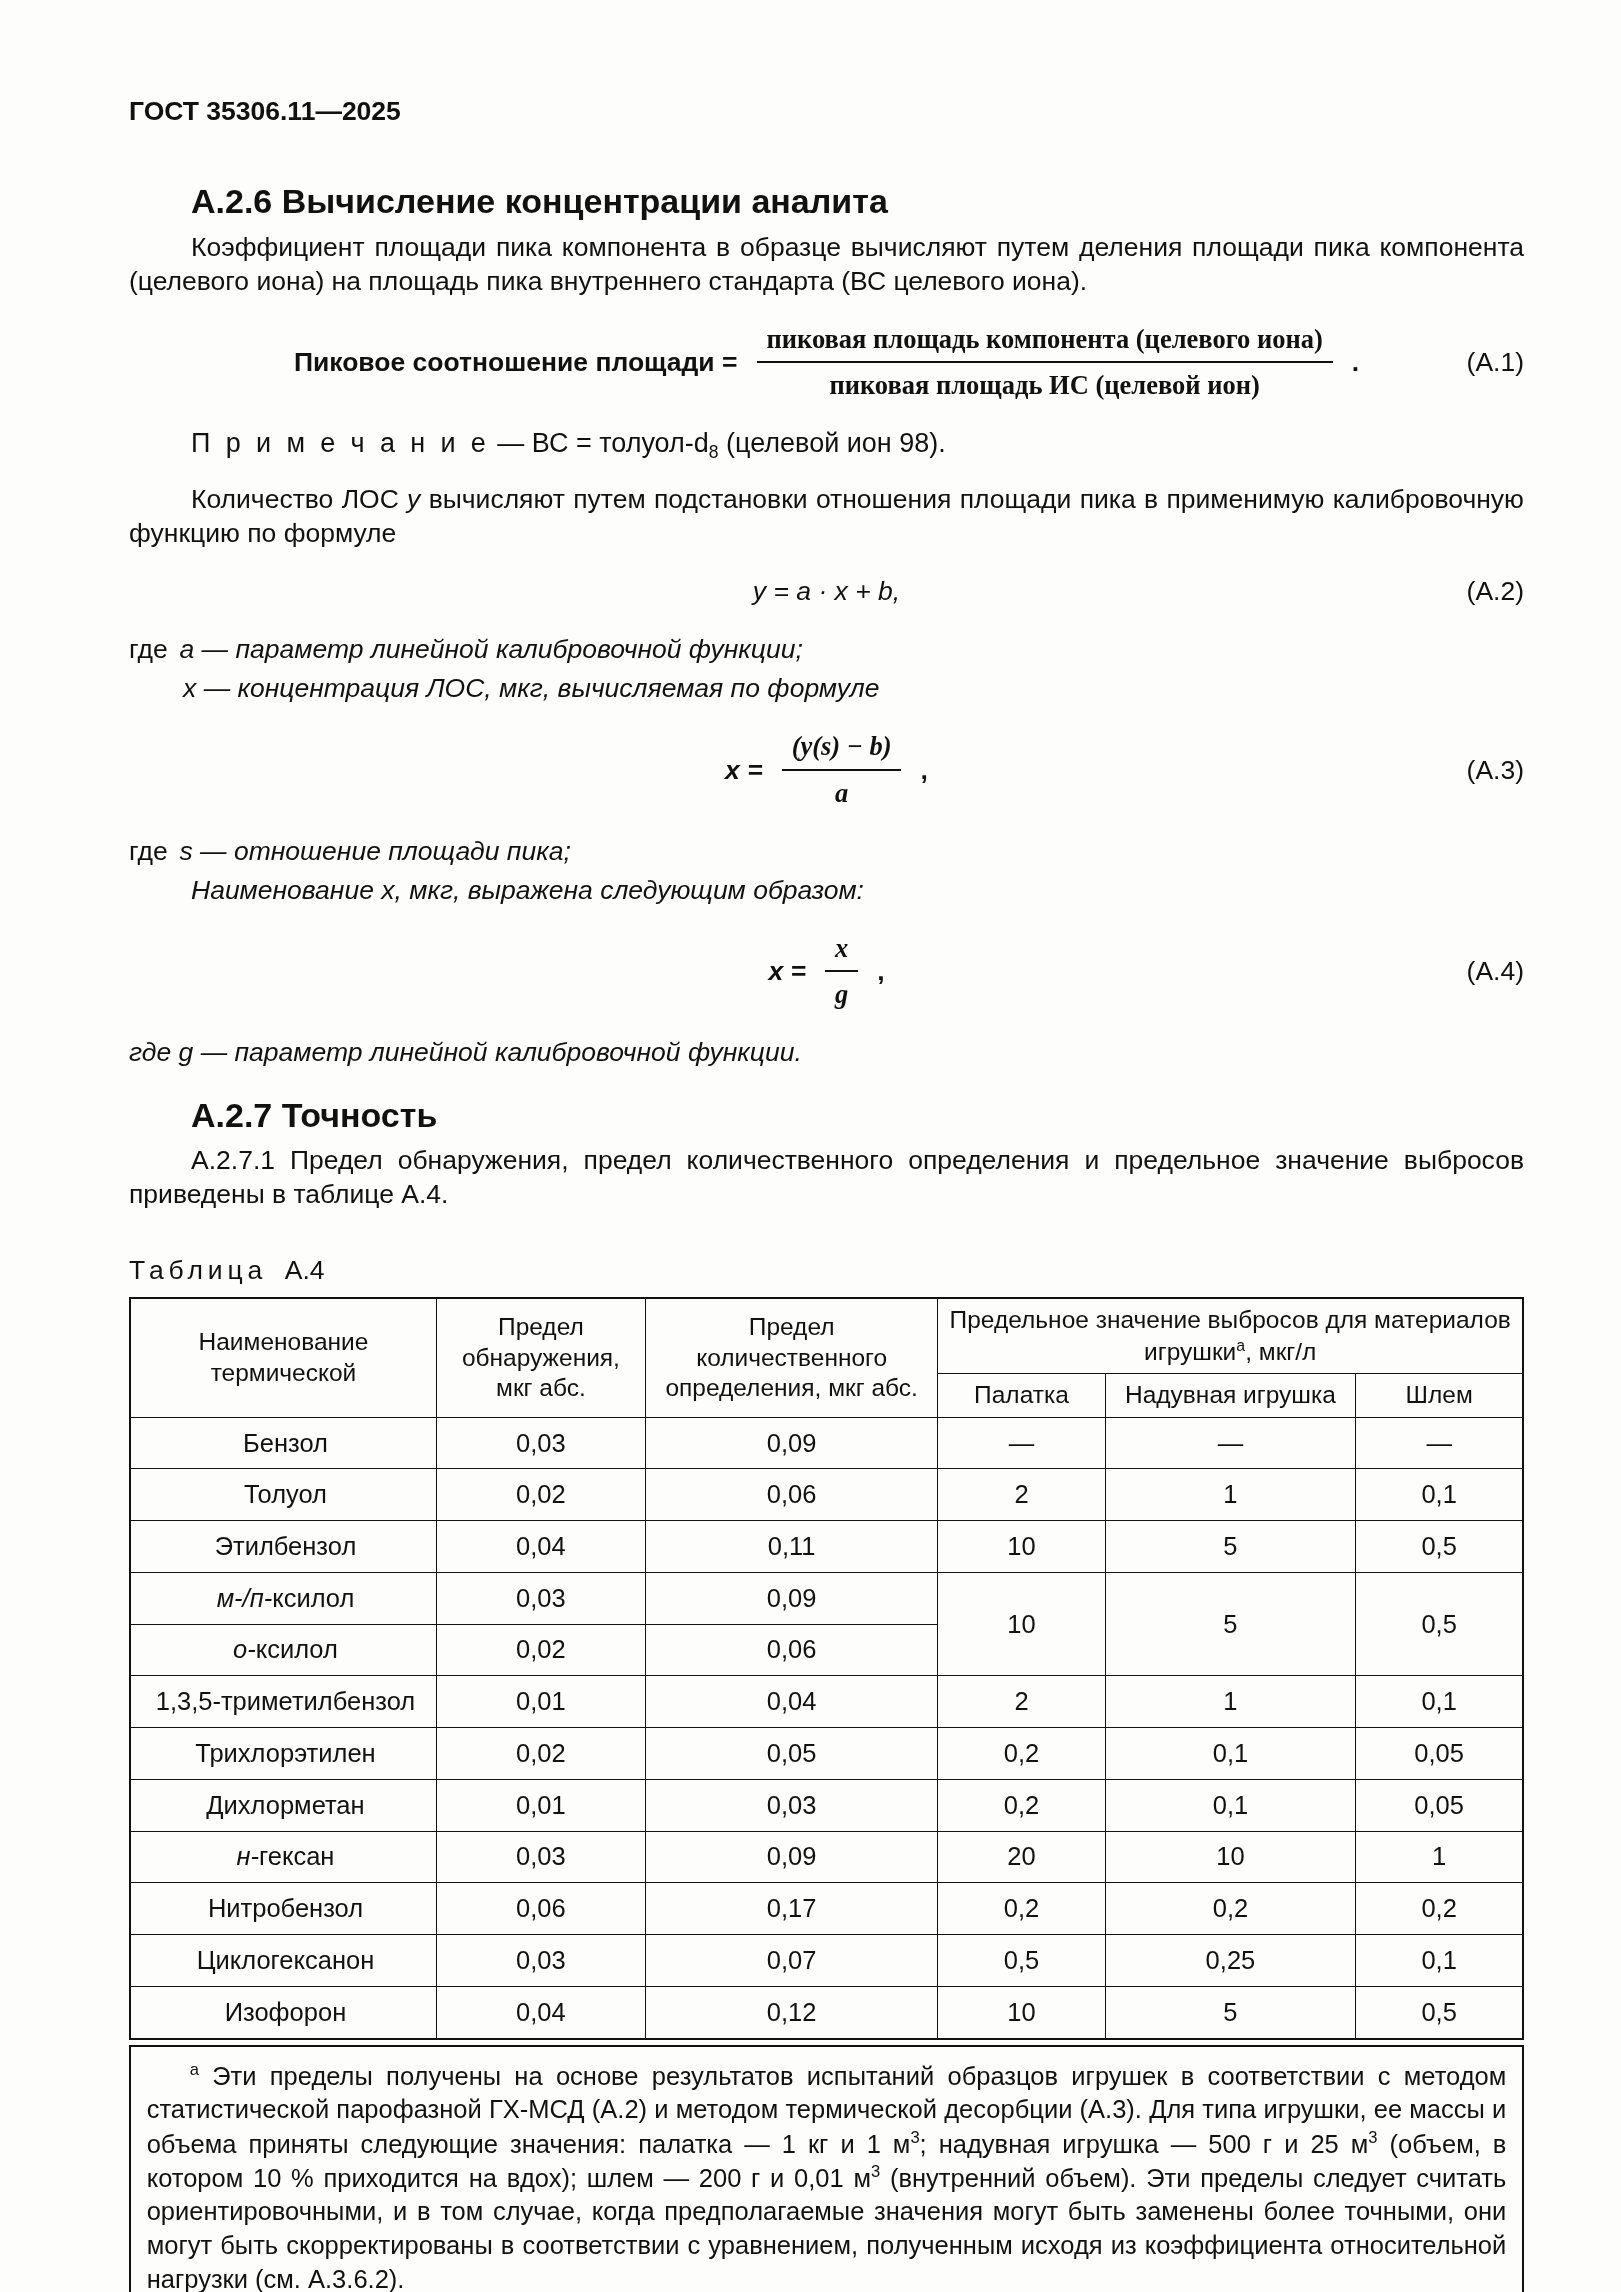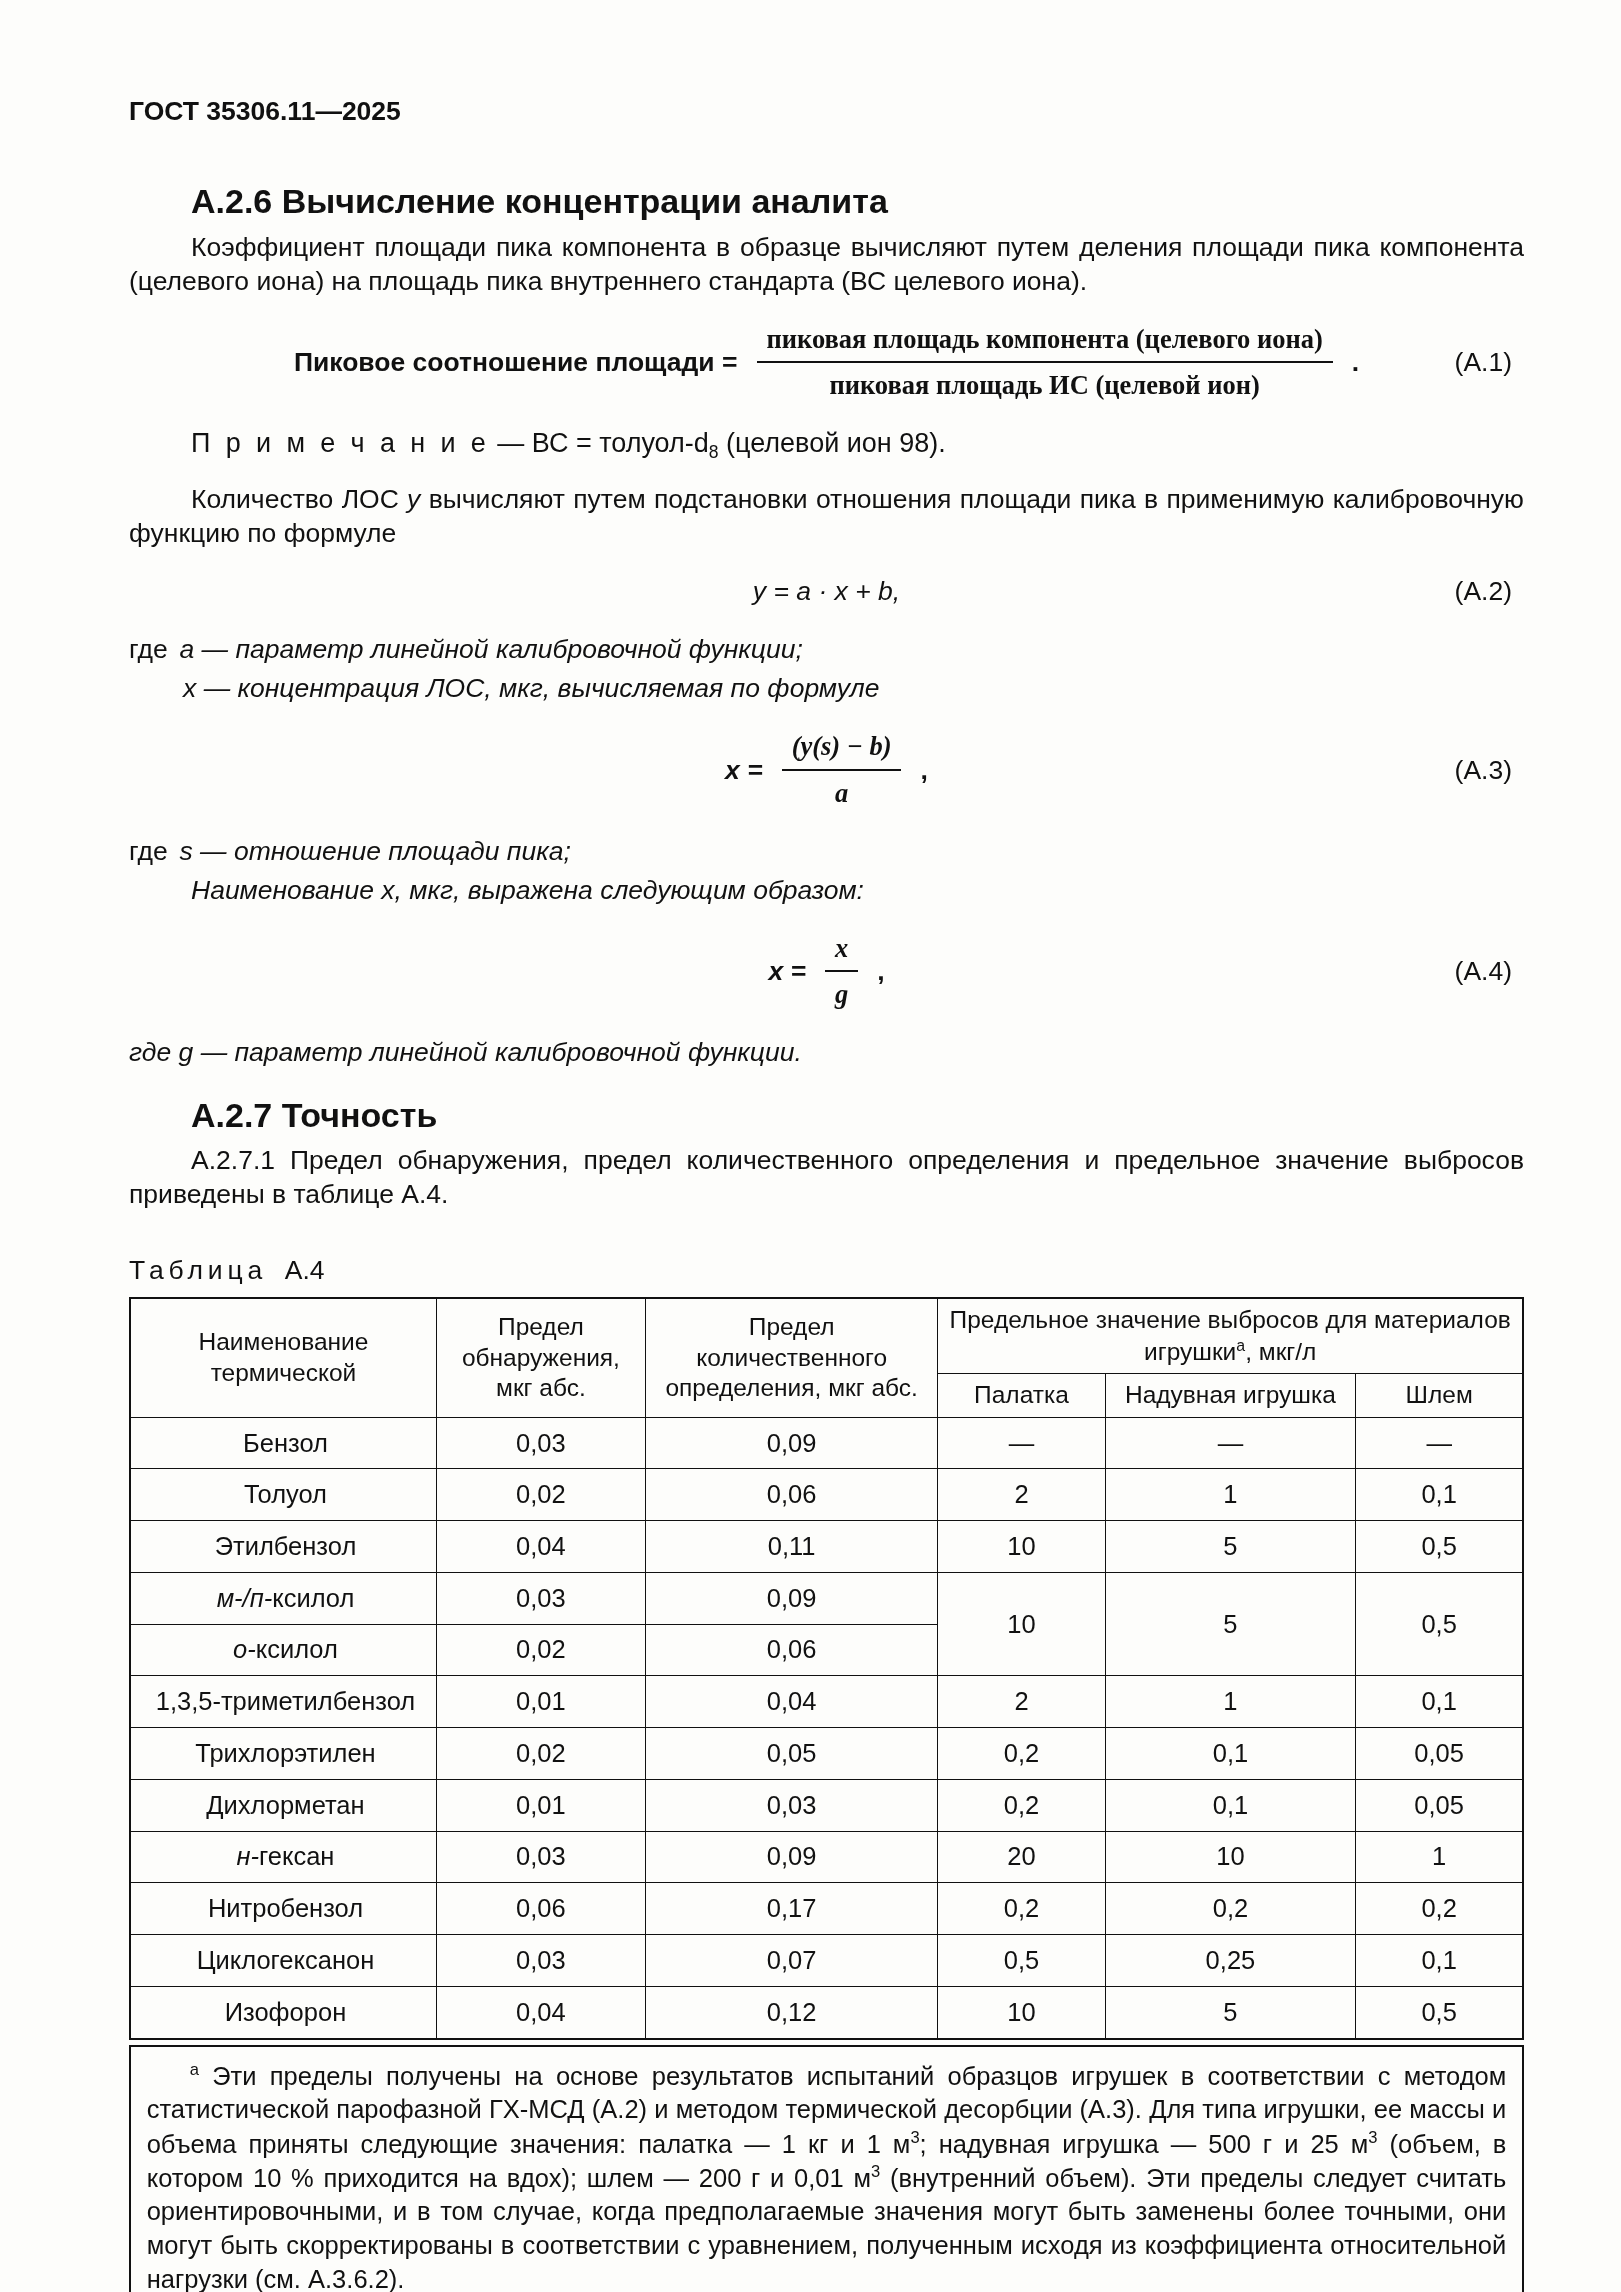--- a/index.html
+++ b/index.html
@@ -18,21 +18,21 @@
   .body-p { text-align: justify; text-indent: 62px; margin: 3.9px 0; }
 
   .it { font-style: italic; }
   .b  { font-weight: bold; }
 
   .formula { position: relative; display: flex; justify-content: center; align-items: center; margin: 23.5px 0; }
   .formula > span { white-space: pre; }
   .frac { display: inline-flex; flex-direction: column; text-align: center; margin: 0 11.8px; font-family: Liberation Serif, serif; }
   .frac .num { border-bottom: 2px solid #111; padding: 0 9.8px 4.9px; }
   .frac .den { padding-top: 4.9px; }
-  .flabel { position: absolute; right: 12px; top: 50%; transform: translateY(-50%); font-weight: normal; font-style: normal; }
+  .flabel { position: absolute; right: 0; top: 50%; transform: translateY(-50%); font-weight: normal; font-style: normal; }
 
   .note { font-size: 27px; text-indent: 62px; margin: 23.5px 0 17.6px; }
   .sp { letter-spacing: 3.9px; }
   sub { font-size: 0.65em; vertical-align: sub; }
   sup { font-size: 0.65em; vertical-align: super; }
 
   .defline { margin: 4.9px 0; }
   .defline.ind { padding-left: 54px; }
   .gde { margin-right: 11.8px; }
 

